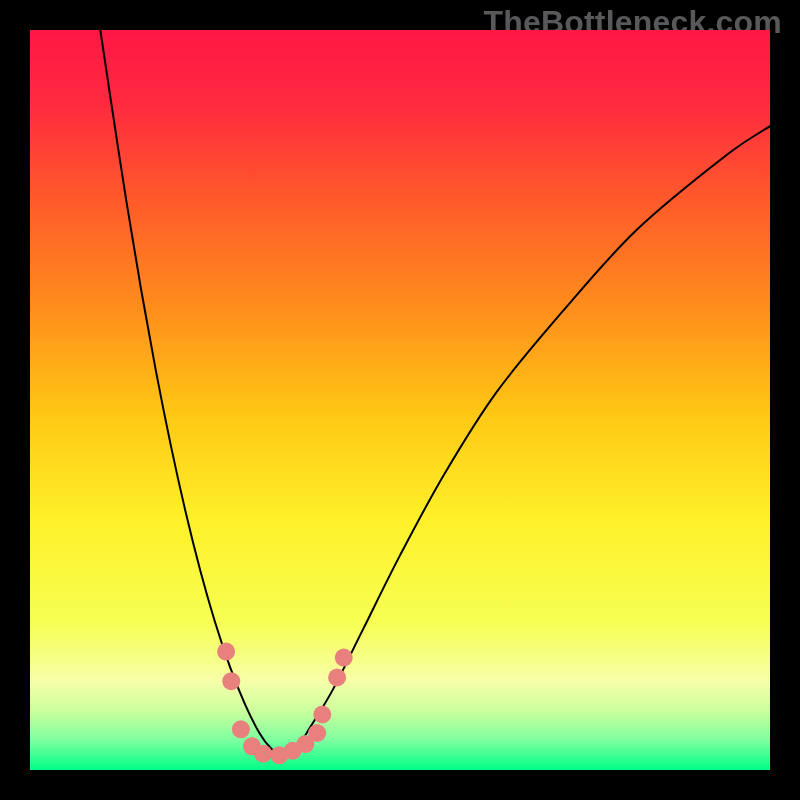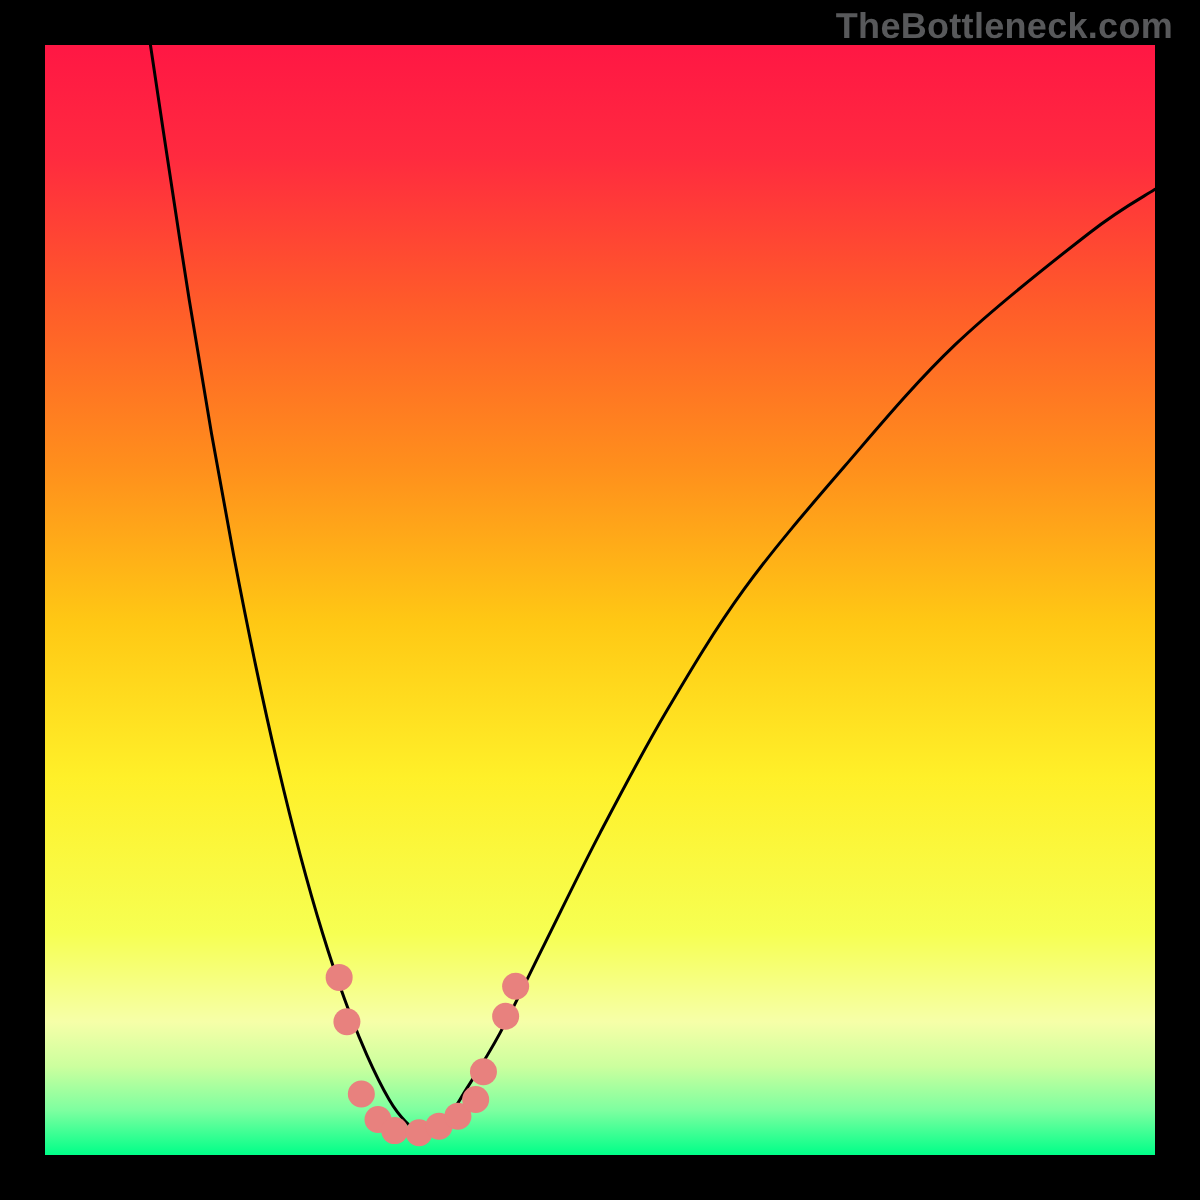--- a/index.html
+++ b/index.html
@@ -13,21 +13,21 @@
     width: 800px;
     height: 800px;
     background: #000;
     position: relative;
   }
   .watermark {
     position: absolute;
     top: 4px;
     right: 18px;
     font-family: Arial, Helvetica, sans-serif;
-    font-size: 24px;
+    font-size: 32px;
     font-weight: 600;
     color: #58595b;
     letter-spacing: 0.2px;
   }
   .plot-wrap {
     position: absolute;
     left: 30px;
     top: 30px;
     width: 740px;
     height: 740px;

